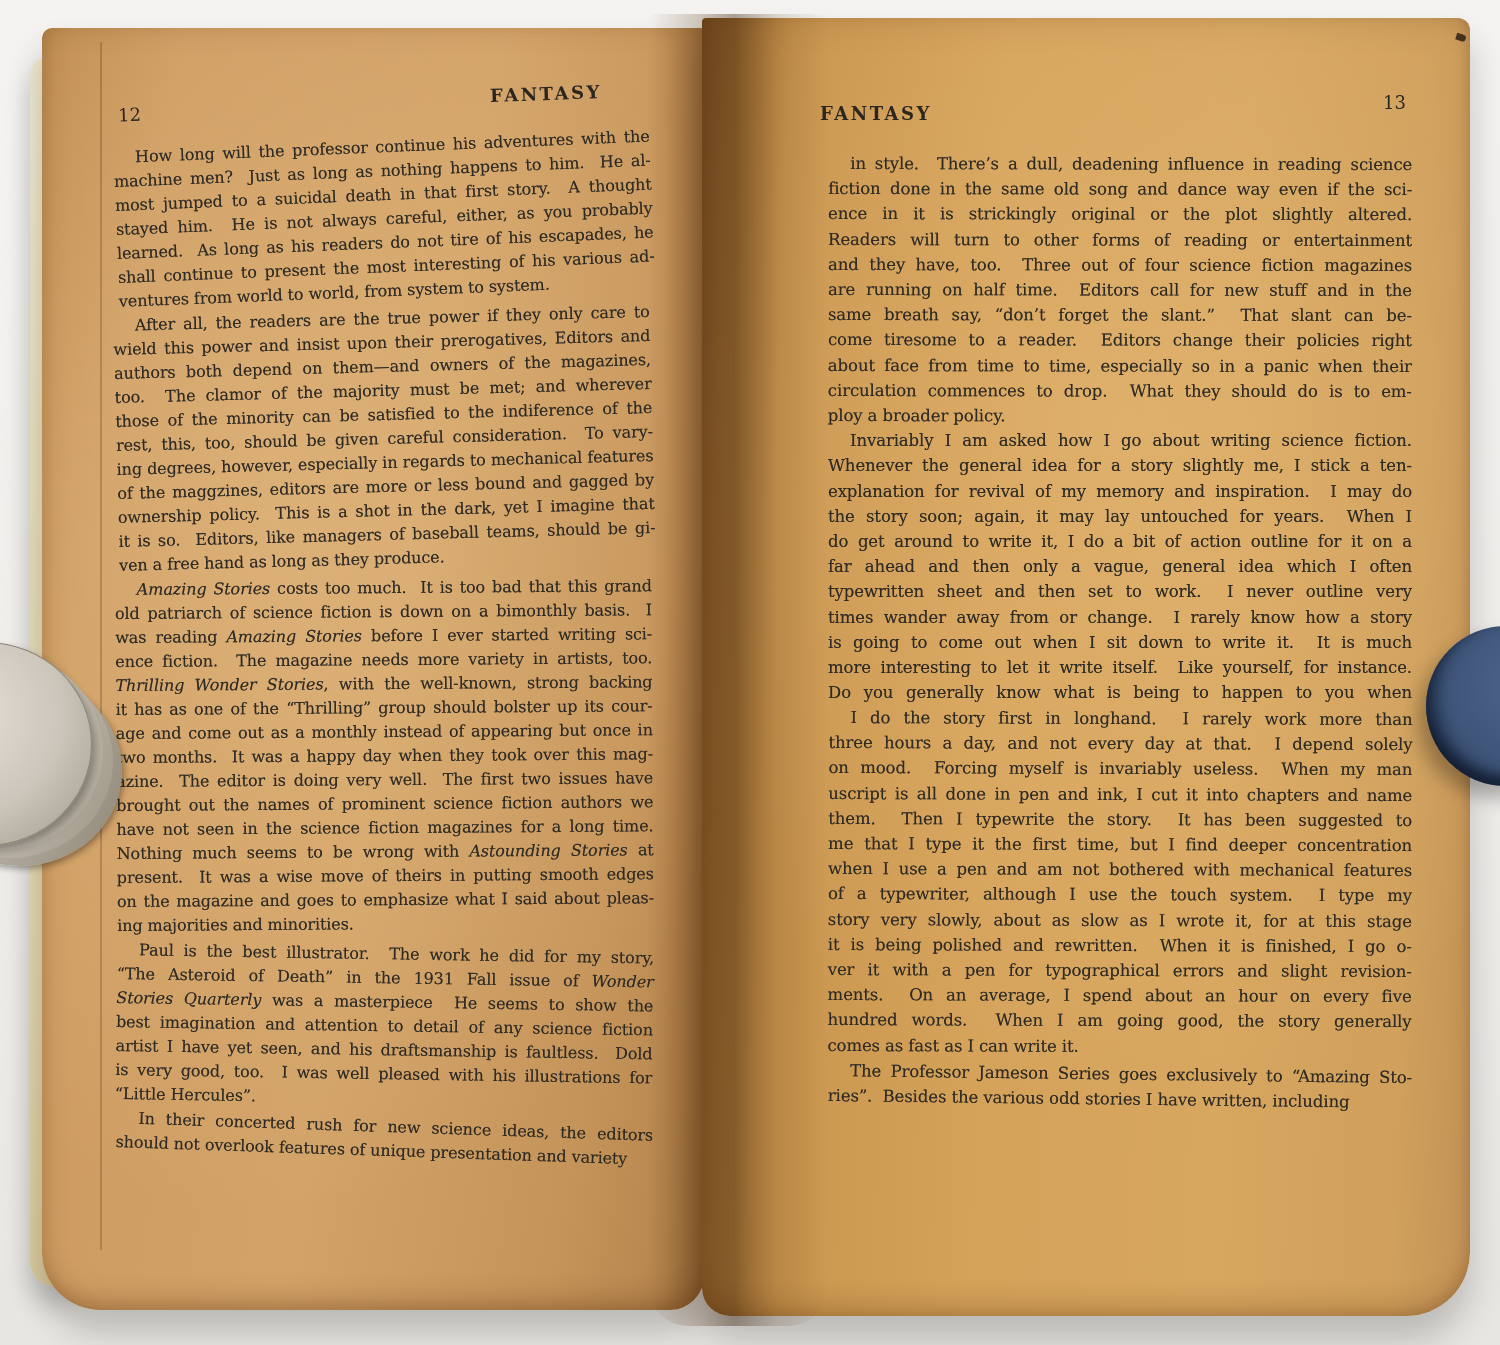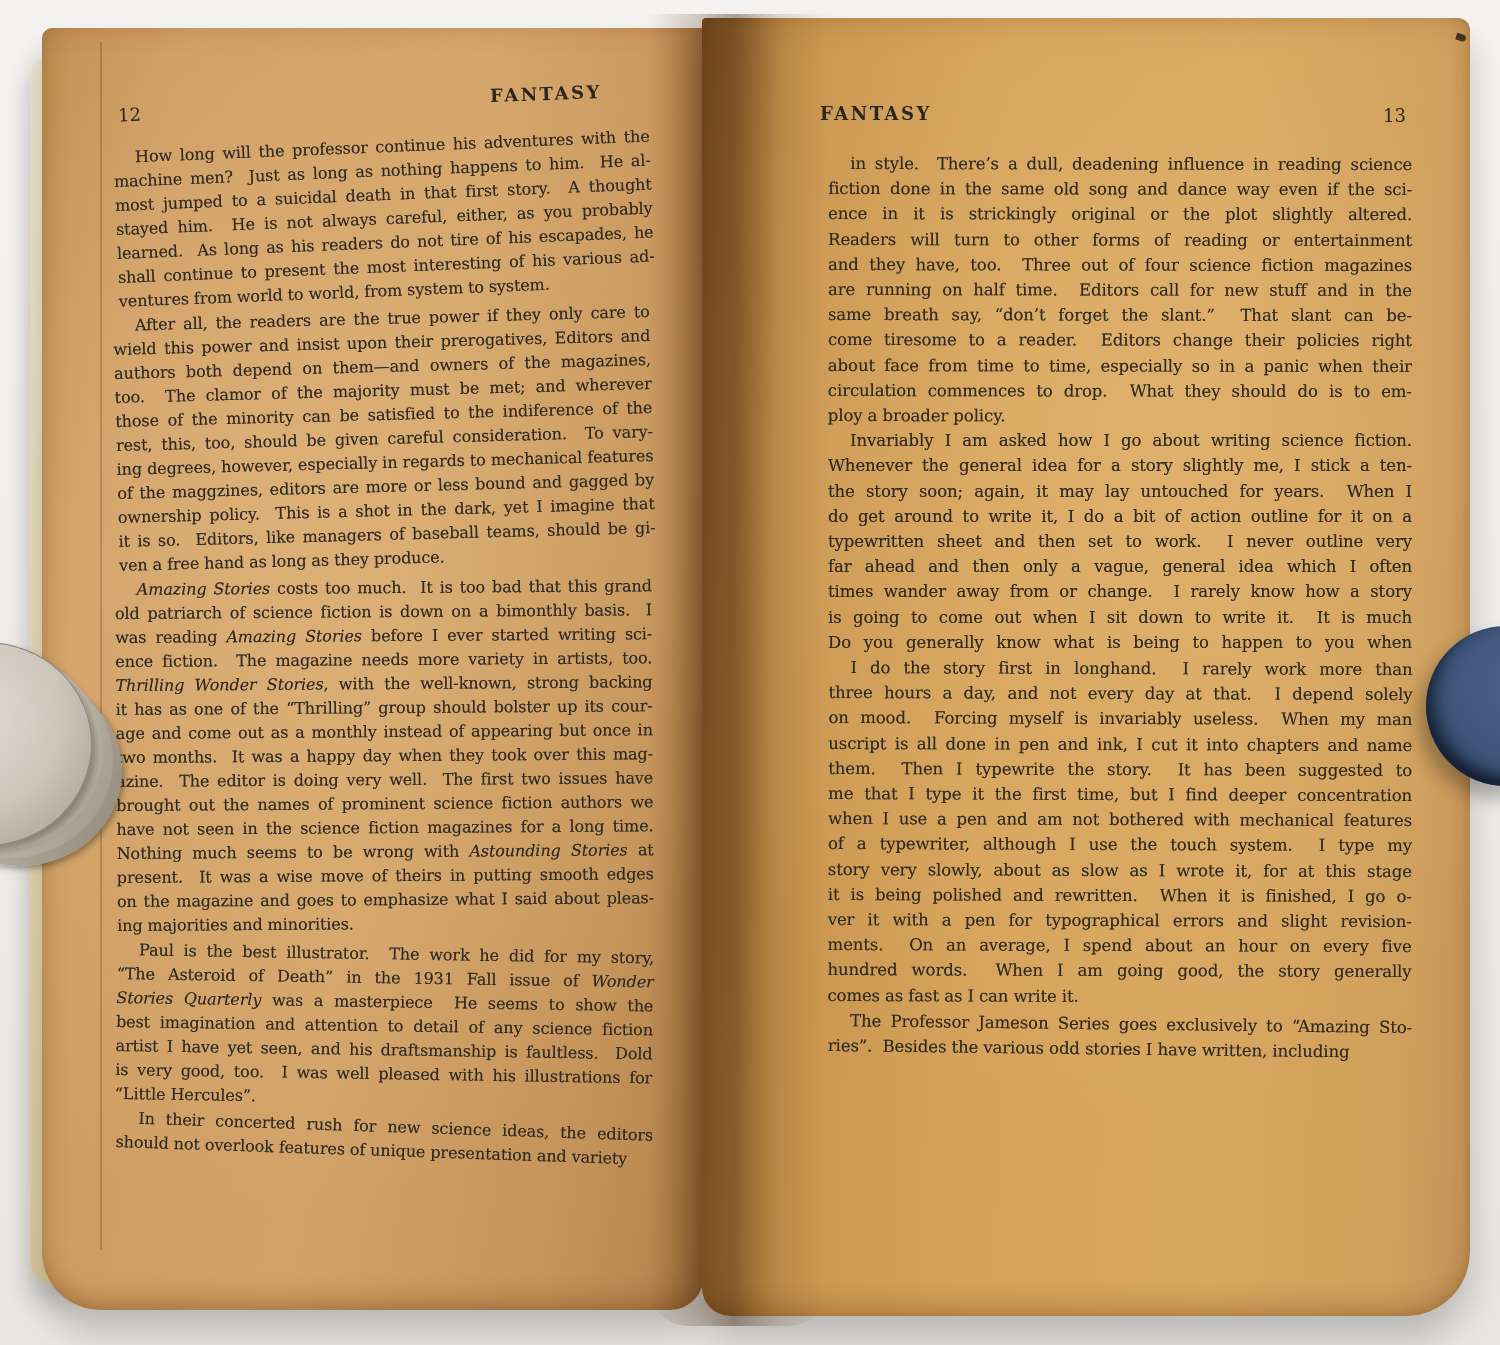--- a/index.html
+++ b/index.html
@@ -62,21 +62,21 @@
   .running-header{
     position:absolute;font-weight:700;font-size:18px;letter-spacing:2.5px;
     color:#2a2620;
   }
   .page-number{
     position:absolute;font-size:18px;color:#2a2620;
   }
   #left-header{left:448px;top:55px;transform:rotate(-2deg);}
   #left-pageno{left:76px;top:76px;transform:rotate(-2deg);}
   #right-header{left:118px;top:85px;}
-  #right-pageno{left:681px;top:87px;}
+  #right-pageno{left:681px;top:74px;}
   .text-col{position:absolute;color:#2e2a24;}
   #left-col{
     left:74px;top:118px;width:537px;
     font-size:16px;line-height:24px;letter-spacing:-.1px;
   }
   #right-col{
     left:126px;top:133px;width:584px;
     font-size:16.5px;line-height:25.2px;letter-spacing:-.1px;
   }
   .para{transform-origin:0 50%;}
@@ -196,26 +196,28 @@
           <div class="tline">are running on half time.&nbsp; Editors call for new stuff and in the</div>
           <div class="tline">same breath say, “don’t forget the slant.”&nbsp; That slant can be-</div>
           <div class="tline">come tiresome to a reader.&nbsp; Editors change their policies right</div>
           <div class="tline">about face from time to time, especially so in a panic when their</div>
           <div class="tline">circulation commences to drop.&nbsp; What they should do is to em-</div>
           <div class="tline last">ploy a broader policy.</div>
         </div>
         <div class="para para-1">
           <div class="tline first">Invariably I am asked how I go about writing science fiction.</div>
           <div class="tline">Whenever the general idea for a story slightly me, I stick a ten-</div>
+          <div class="tline">explanation for revival of my memory and inspiration.&nbsp; I may do</div>
           <div class="tline">the story soon; again, it may lay untouched for years.&nbsp; When I</div>
           <div class="tline">do get around to write it, I do a bit of action outline for it on a</div>
+          <div class="tline">far ahead and then only a vague, general idea which I often</div>
           <div class="tline">typewritten sheet and then set to work.&nbsp; I never outline very</div>
-          <div class="tline">far ahead and then only a vague, general idea which I often</div>
           <div class="tline">times wander away from or change.&nbsp; I rarely know how a story</div>
           <div class="tline">is going to come out when I sit down to write it.&nbsp; It is much</div>
+          <div class="tline">more interesting to let it write itself.&nbsp; Like yourself, for instance.</div>
           <div class="tline">Do you generally know what is being to happen to you when</div>
         </div>
         <div class="para para-2">
           <div class="tline first">I do the story first in longhand.&nbsp; I rarely work more than</div>
           <div class="tline">three hours a day, and not every day at that.&nbsp; I depend solely</div>
           <div class="tline">on mood.&nbsp; Forcing myself is invariably useless.&nbsp; When my man</div>
           <div class="tline">uscript is all done in pen and ink, I cut it into chapters and name</div>
           <div class="tline">them.&nbsp; Then I typewrite the story.&nbsp; It has been suggested to</div>
           <div class="tline">me that I type it the first time, but I find deeper concentration</div>
           <div class="tline">when I use a pen and am not bothered with mechanical features</div>

